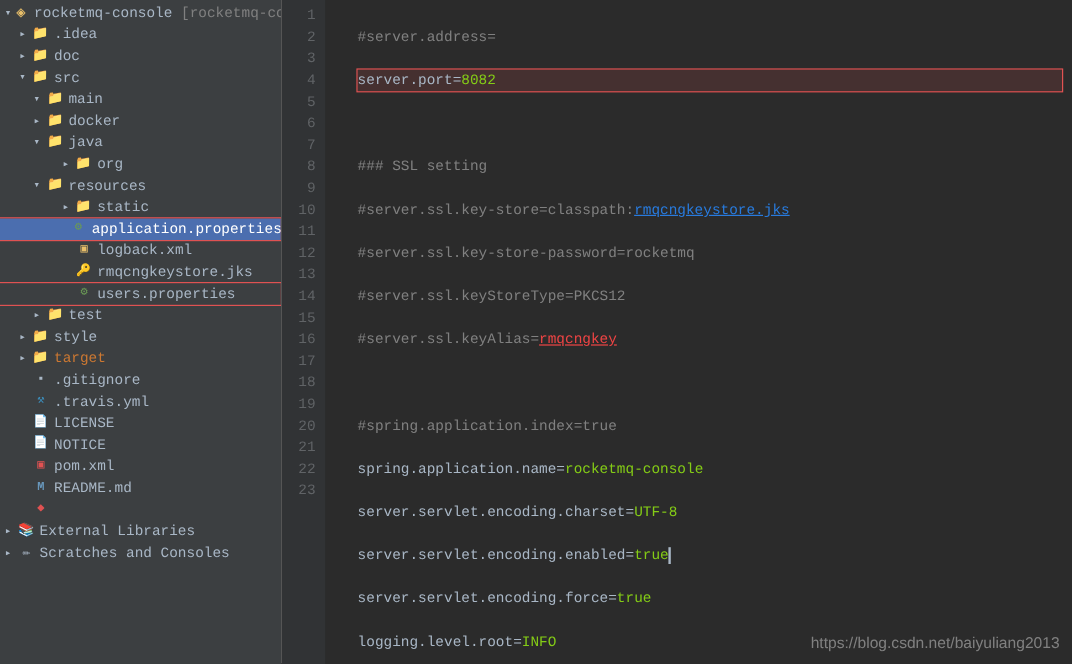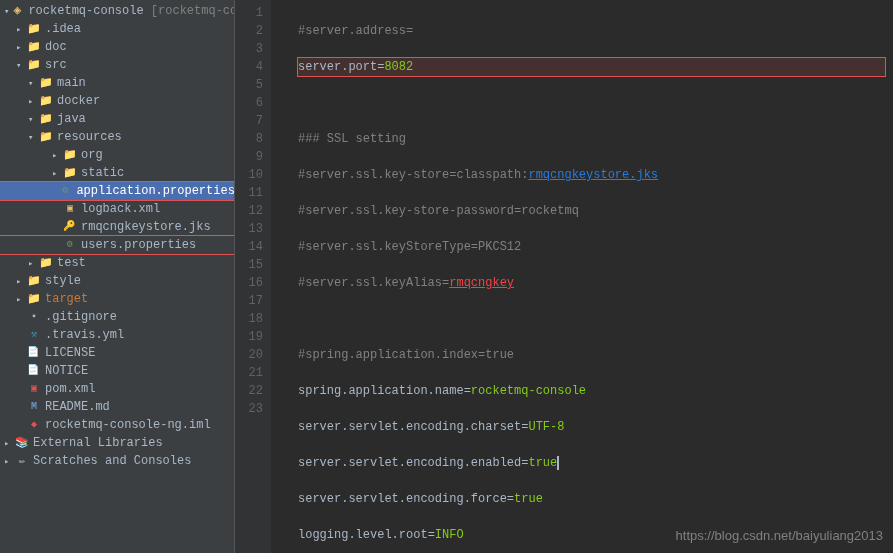--- a/index.html
+++ b/index.html
@@ -187,30 +187,30 @@
       <span class="icon icon-folder"></span>
       <span class="item-label">docker</span>
     </div>
 
     <div class="tree-item indent-3">
       <span class="arrow open"></span>
       <span class="icon icon-folder"></span>
       <span class="item-label">java</span>
     </div>
 
+    <div class="tree-item indent-4">
+      <span class="arrow closed"></span>
+      <span class="icon icon-folder"></span>
+      <span class="item-label">org</span>
+    </div>
+
     <div class="tree-item indent-3">
       <span class="arrow open"></span>
       <span class="icon icon-folder"></span>
       <span class="item-label">resources</span>
-    </div>
-
-    <div class="tree-item indent-4">
-      <span class="arrow closed"></span>
-      <span class="icon icon-folder"></span>
-      <span class="item-label">org</span>
     </div>
 
     <div class="tree-item indent-4">
       <span class="arrow closed"></span>
       <span class="icon icon-folder"></span>
       <span class="item-label">static</span>
     </div>
 
     <div class="tree-item indent-4 selected" style="outline: 1.5px solid #e05252;">
       <span class="arrow">&nbsp;</span>
@@ -286,21 +286,20 @@
 
     <div class="tree-item indent-1">
       <span class="arrow">&nbsp;</span>
       <span class="icon" style="font-size:10px; color:#6897bb; font-weight:bold;">M</span>
       <span class="item-label">README.md</span>
     </div>
 
     <div class="tree-item indent-1">
       <span class="arrow">&nbsp;</span>
       <span class="icon" style="font-size:10px; color:#e05252;">◆</span>
-      <span class="item-label">rocketmq-console-ng.iml</span>
     </div>
 
     <div class="tree-item indent-0">
       <span class="arrow closed"></span>
       <span class="icon" style="font-size:11px; color:#6897bb;">📚</span>
       <span class="item-label">External Libraries</span>
     </div>
 
     <div class="tree-item indent-0">
       <span class="arrow closed"></span>

